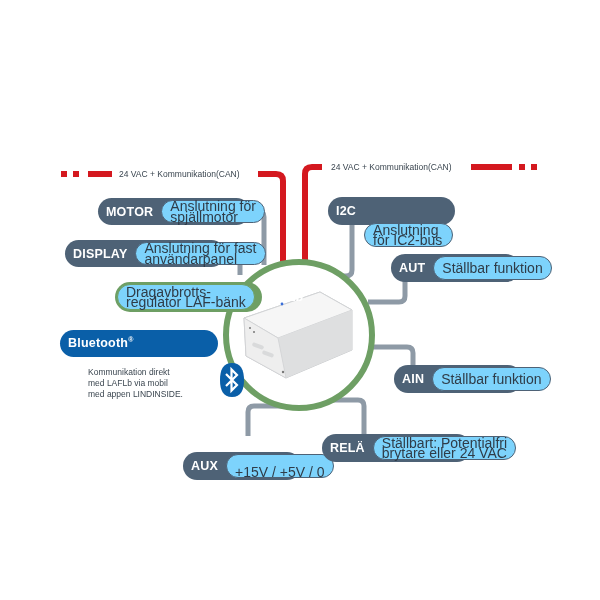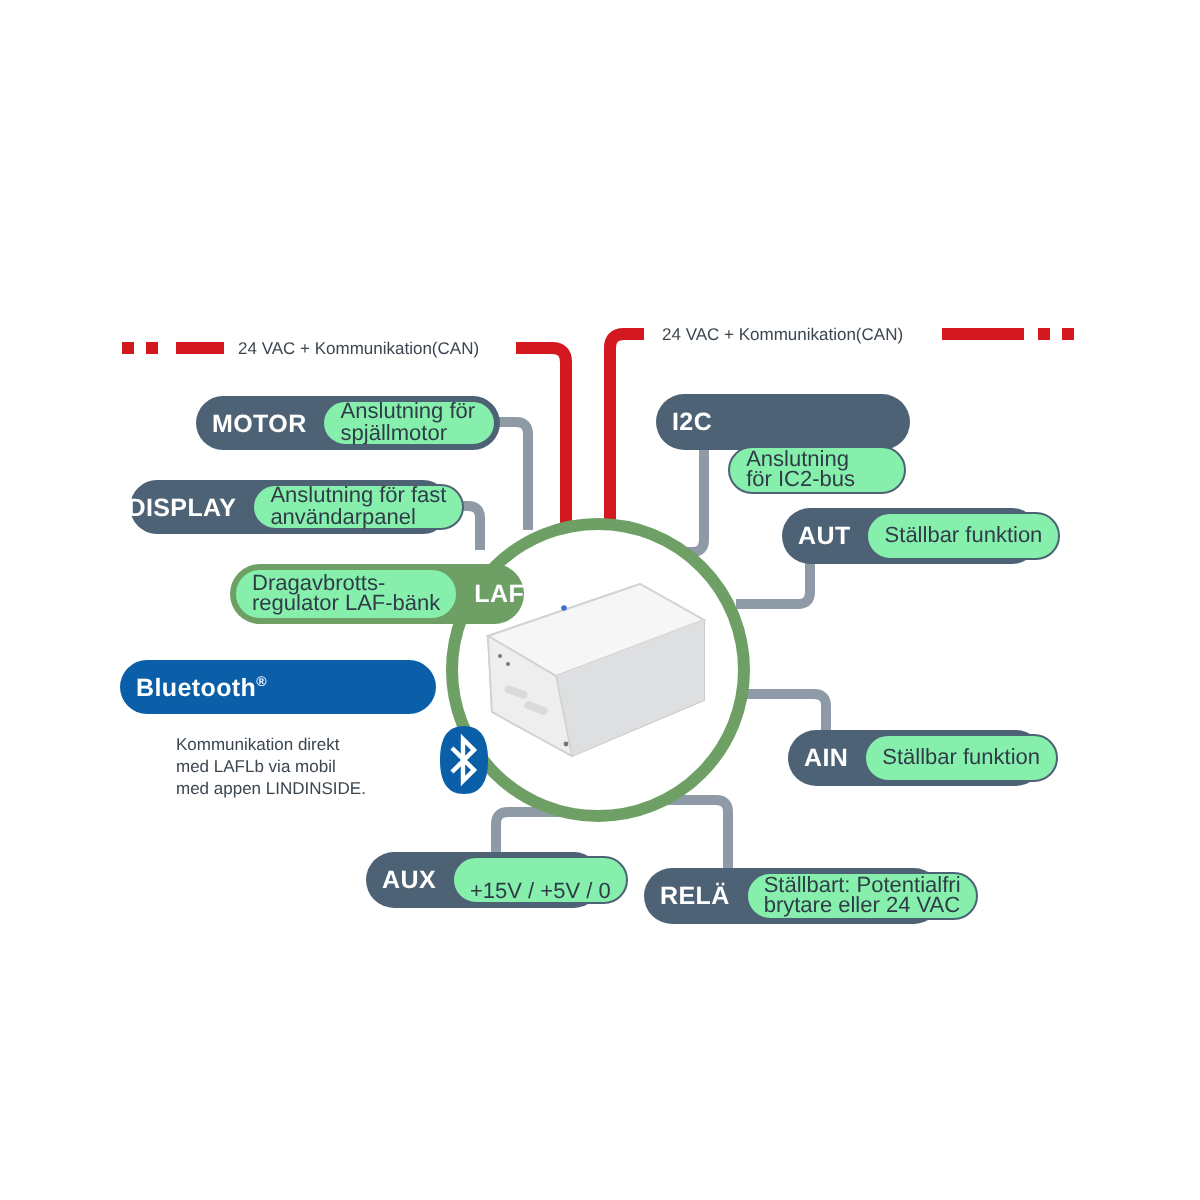--- a/index.html
+++ b/index.html
@@ -3,21 +3,21 @@
 <meta charset="utf-8">
 <style>
   html, body { margin: 0; padding: 0; background: #ffffff; }
   body { width: 600px; height: 600px; position: relative; overflow: hidden; font-family: "Liberation Sans", "DejaVu Sans", sans-serif; }
   #wires { position: absolute; left: 0; top: 0; width: 600px; height: 600px; }
   .pill { position: absolute; display: flex; align-items: center; border-radius: 20px; box-sizing: border-box; }
   .pill.dark { background: #4e6276; }
   .pill.green { background: #6e9f64; }
   .pill.blue { background: #0a5fa8; }
   .tag { color: #fff; font-weight: bold; font-size: 12.5px; padding: 0 8px; white-space: nowrap; letter-spacing: 0.2px; }
-  .desc { background: #86efac; border-radius: 16px; height: calc(100% - 4px); display: flex; align-items: center; box-sizing: border-box; padding: 0 8px; font-size: 11px; line-height: 10.5px; color: #2f3c48; white-space: nowrap; }
+  .desc { background: #7dd3fc; border-radius: 16px; height: calc(100% - 4px); display: flex; align-items: center; box-sizing: border-box; padding: 0 8px; font-size: 14px; line-height: 10.5px; color: #2f3c48; white-space: nowrap; }
   .pill.dark .desc { border: 1.5px solid #4e6276; }
   .pill.green .desc { border: 1.5px solid #6e9f64; }
   .pill.blue .desc { border: 1.5px solid #0a5fa8; }
   .bus-label { position: absolute; font-size: 8.5px; color: #3b4650; white-space: nowrap; }
   .note { position: absolute; font-size: 8.5px; line-height: 11px; color: #3b4650; }
   sup { font-size: 7px; }
 </style>
 </head>
 <body>
 
@@ -66,21 +66,21 @@
 <div class="pill dark" style="left:98px; top:198px; width:152px; height:27px;">
   <span class="tag">MOTOR</span>
   <div class="desc" style="flex:1; margin-right:2px;">
     <div>
         <div>Anslutning för</div>
         <div>spjällmotor</div>
       </div>
   </div>
 </div>
 
-<div class="pill dark" style="left:65px; top:240px; width:160px; height:27px;justify-content:center;">
+<div class="pill dark" style="left:65px; top:240px; width:160px; height:27px;">
   <span class="tag">DISPLAY</span>
   <div class="desc" style="flex:1; margin-right:2px;">
     <div>
         <div>Anslutning för fast</div>
         <div>användarpanel</div>
       </div>
   </div>
 </div>
 
 <div class="pill green" style="left:115px; top:282px; width:147px; height:30px;">
@@ -125,21 +125,21 @@
   </div>
 </div>
 
 <div class="pill dark" style="left:394px; top:365px; width:128px; height:28px;">
   <span class="tag">AIN</span>
   <div class="desc" style="flex:1; margin-right:2px;">
     <span>Ställbar funktion</span>
   </div>
 </div>
 
-<div class="pill dark" style="left:183px; top:426px; width:118px; height:28px;">
+<div class="pill dark" style="left:183px; top:452px; width:118px; height:28px;">
   <span class="tag">AUX</span>
   <div class="desc" style="flex:1; margin-right:2px;align-items:flex-end;">
     <span>+15V / +5V / 0</span>
   </div>
 </div>
 
 <div class="pill dark" style="left:322px; top:434px; width:149px; height:28px;">
   <span class="tag">RELÄ</span>
   <div class="desc" style="flex:1; margin-right:2px;">
     <div>

